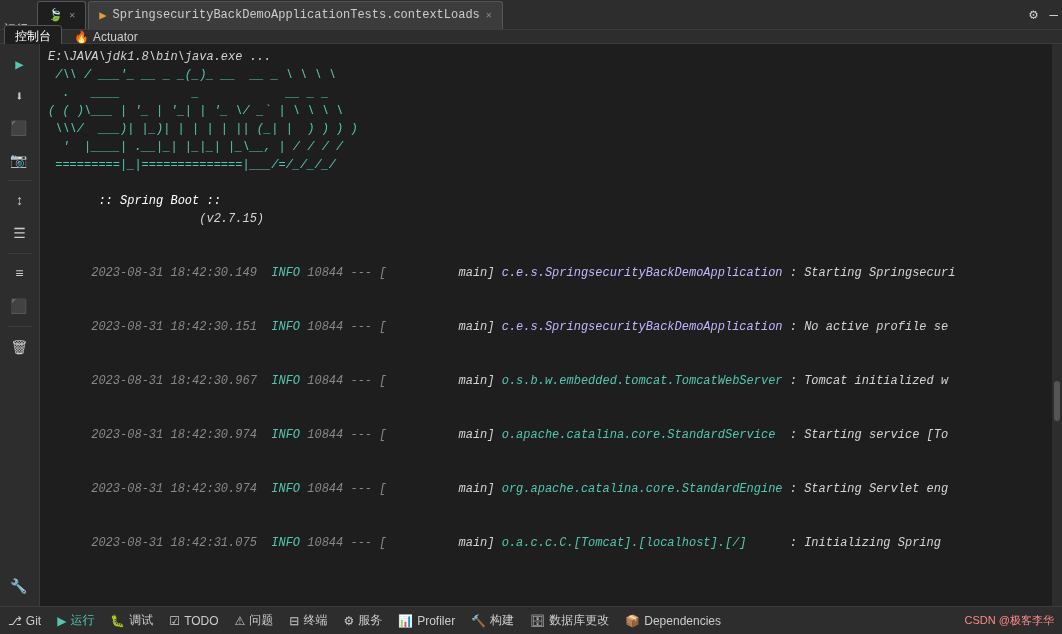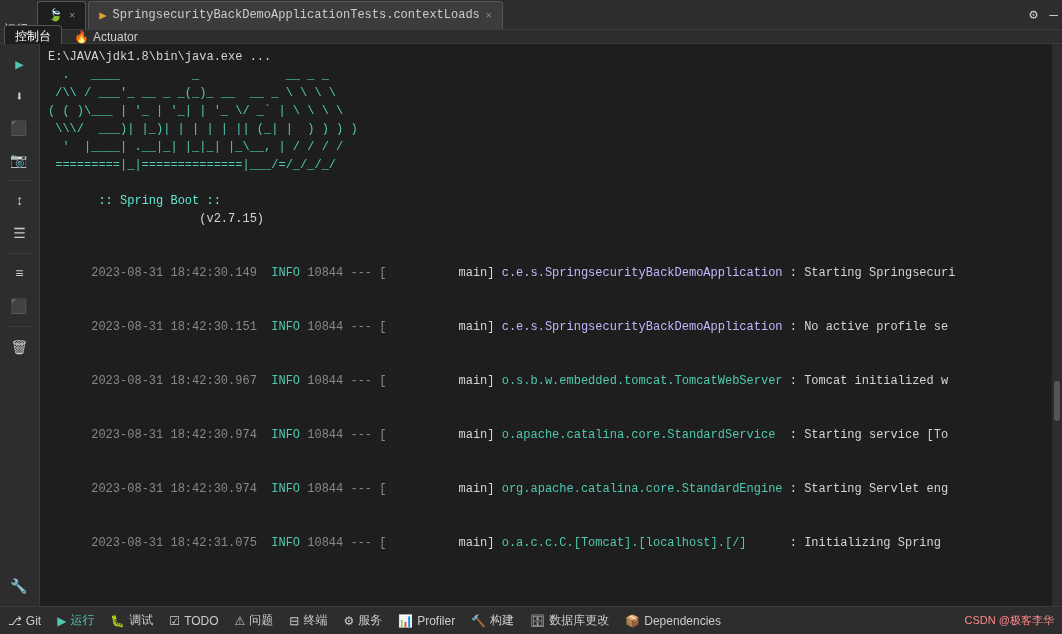--- a/index.html
+++ b/index.html
@@ -148,20 +148,21 @@
       overflow-x: hidden;
       overflow-y: auto;
       padding: 4px 8px;
       font-family: 'Courier New', monospace;
       font-size: 12px;
       line-height: 1.5;
     }
     .console-line {
       white-space: pre;
       color: #d4d4d4;
+      font-style: italic;
     }
     .console-path {
       color: #d4d4d4;
     }
     .log-info {
       color: #4ec9b0;
     }
     .log-class-tomcat {
       color: #4ec9b0;
     }
@@ -171,21 +172,21 @@
     .log-class-app {
       color: #c4b5fd;
     }
     .log-msg {
       color: #d4d4d4;
     }
     .spring-boot-banner {
       color: #4ec9b0;
     }
     .spring-boot-label {
-      color: #5eead4;
+      color: #ffffff;
       margin-top: 28px;
     }
     .spring-version-val {
       color: #d4d4d4;
     }
 
     
     .console-area::-webkit-scrollbar { width: 8px; }
     .console-area::-webkit-scrollbar-track { background: #2d2d2d; }
     .console-area::-webkit-scrollbar-thumb { background: #555; border-radius: 4px; }
@@ -278,22 +279,22 @@
     <div class="sidebar-btn">≡</div>
     <div class="sidebar-btn">⬛</div>
     <div class="sidebar-sep"></div>
     <div class="sidebar-btn">🗑</div>
     <div style="flex:1"></div>
     <div class="sidebar-btn">🔧</div>
   </div>
 
   <div class="console-area">
     <div class="console-line console-path">E:\JAVA\jdk1.8\bin\java.exe ...</div>
+    <div class="console-line spring-boot-banner"> /\\ / ___'_ __ _ _(_)_ __  __ _ \ \ \ \</div>
     <div class="console-line spring-boot-banner">  .   ____          _            __ _ _</div>
-    <div class="console-line spring-boot-banner"> /\\ / ___'_ __ _ _(_)_ __  __ _ \ \ \ \</div>
     <div class="console-line spring-boot-banner">( ( )\___ | '_ | '_| | '_ \/ _` | \ \ \ \</div>
     <div class="console-line spring-boot-banner"> \\\/  ___)| |_)| | | | | || (_| |  ) ) ) )</div>
     <div class="console-line spring-boot-banner">  '  |____| .__|_| |_|_| |_\__, | / / / /</div>
     <div class="console-line spring-boot-banner"> =========|_|==============|___/=/_/_/_/</div>
     <div class="console-line">
       <span class="spring-boot-label"> :: Spring Boot :: </span>
       <span class="spring-version-val">               (v2.7.15)</span>
     </div>
     <div class="console-line">
       <span style="color:#888">2023-08-31 18:42:30.149  </span><span class="log-info">INFO</span><span style="color:#888"> 10844 --- [</span><span style="color:#d4d4d4">          main] </span><span class="log-class-app">c.e.s.SpringsecurityBackDemoApplication </span><span class="log-msg">: Starting Springsecuri</span>

